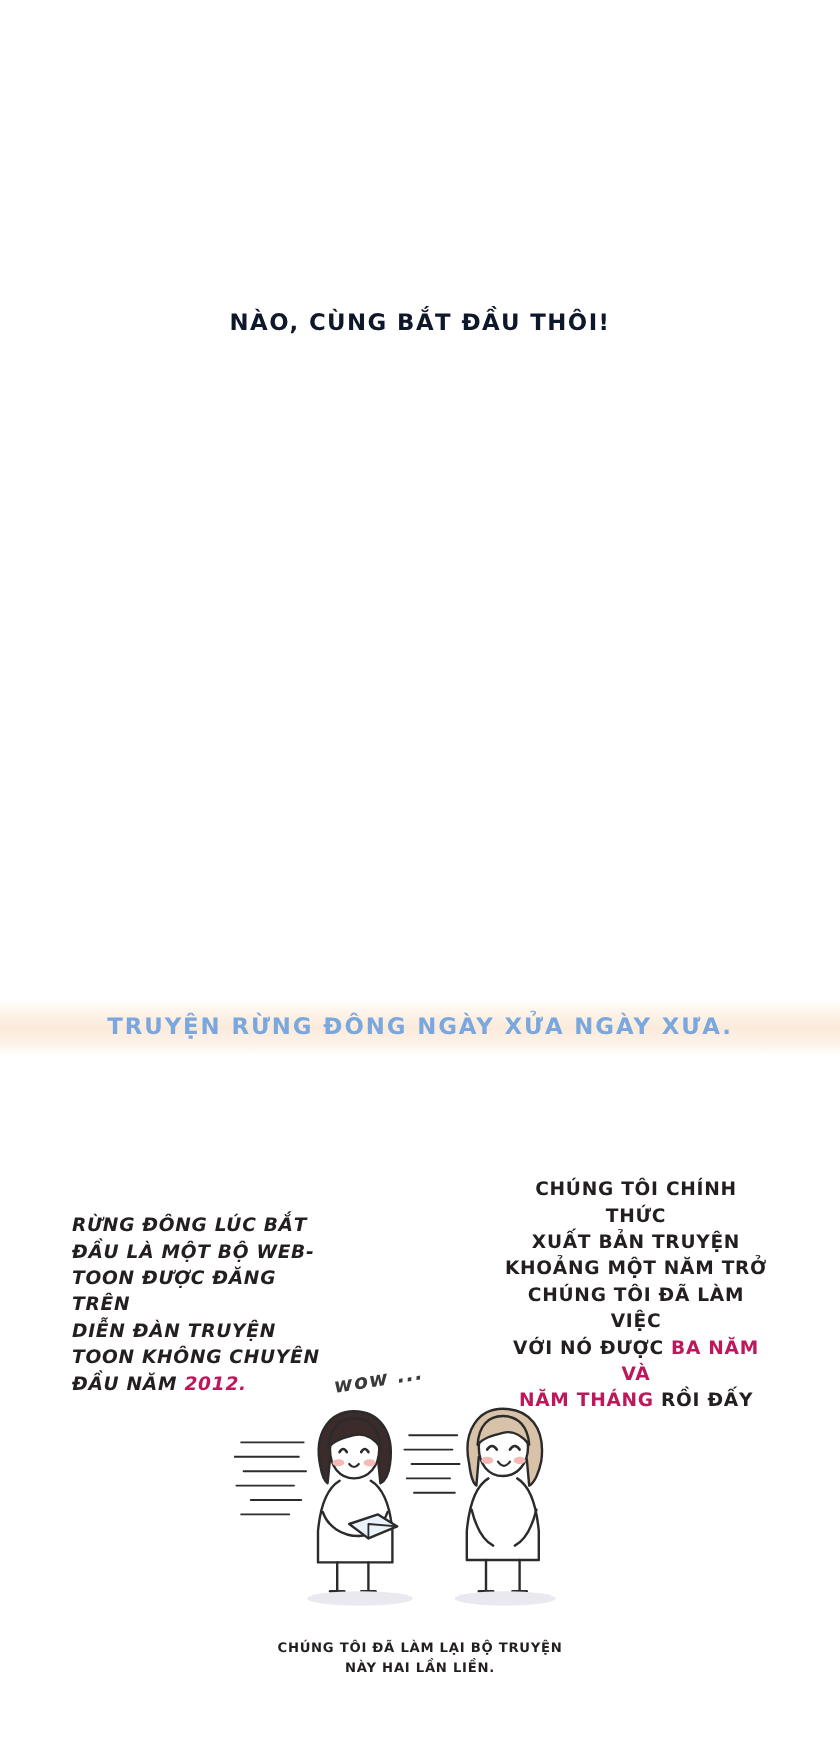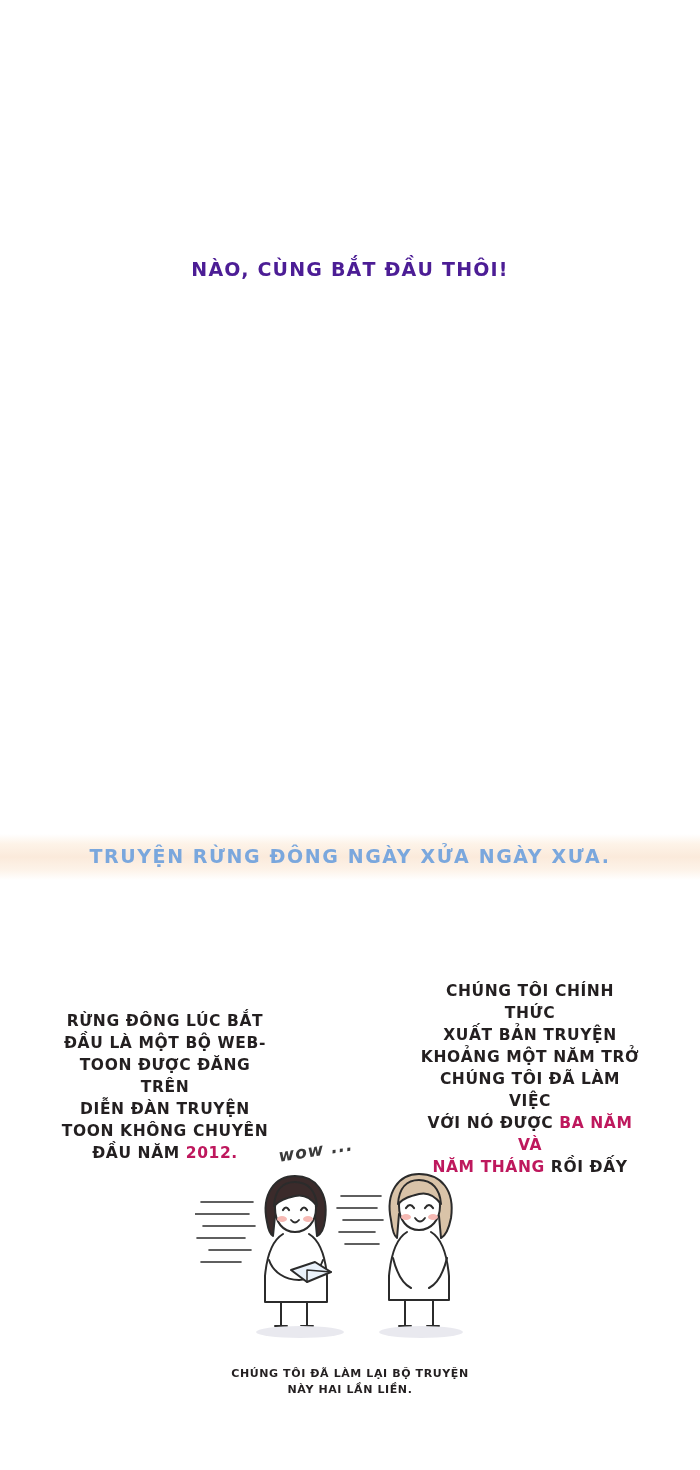--- a/index.html
+++ b/index.html
@@ -24,21 +24,21 @@
 
   
   .top-caption {
     position: absolute;
     left: 0;
     top: 258px;
     width: 700px;
     text-align: center;
     font-size: 19px;
     letter-spacing: 1.2px;
-    color: #4c1d95;
+    color: #0f172a;
     font-weight: 700;
     font-family: "DejaVu Sans", sans-serif;
   }
 
   
   .banner-band {
     position: absolute;
     left: 0;
     top: 834px;
     width: 700px;
@@ -70,22 +70,22 @@
     font-weight: 700;
     font-family: "DejaVu Sans", sans-serif;
     letter-spacing: 0.6px;
     line-height: 1.42;
   }
 
   .blk-left {
     left: 60px;
     top: 1010px;
     width: 210px;
-    text-align: center;
     font-size: 15.5px;
+    font-style: italic;
   }
 
   .blk-right {
     left: 420px;
     top: 980px;
     width: 220px;
     text-align: center;
     font-size: 15.5px;
   }
 

